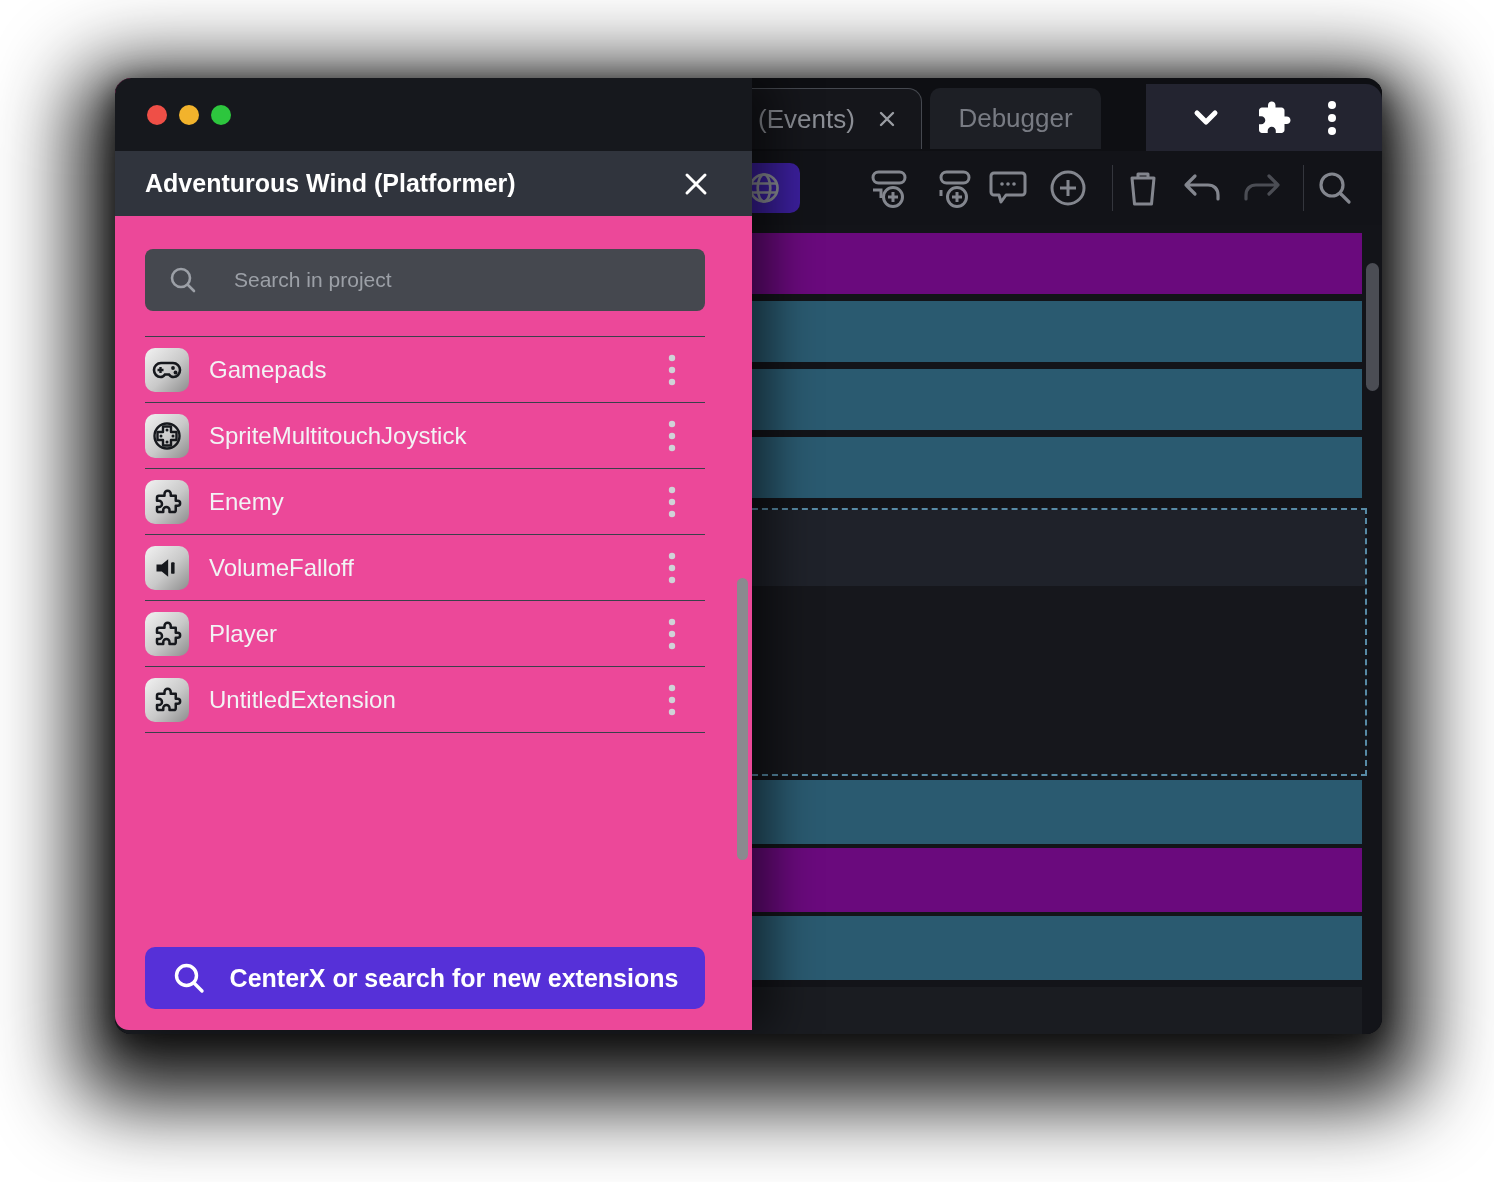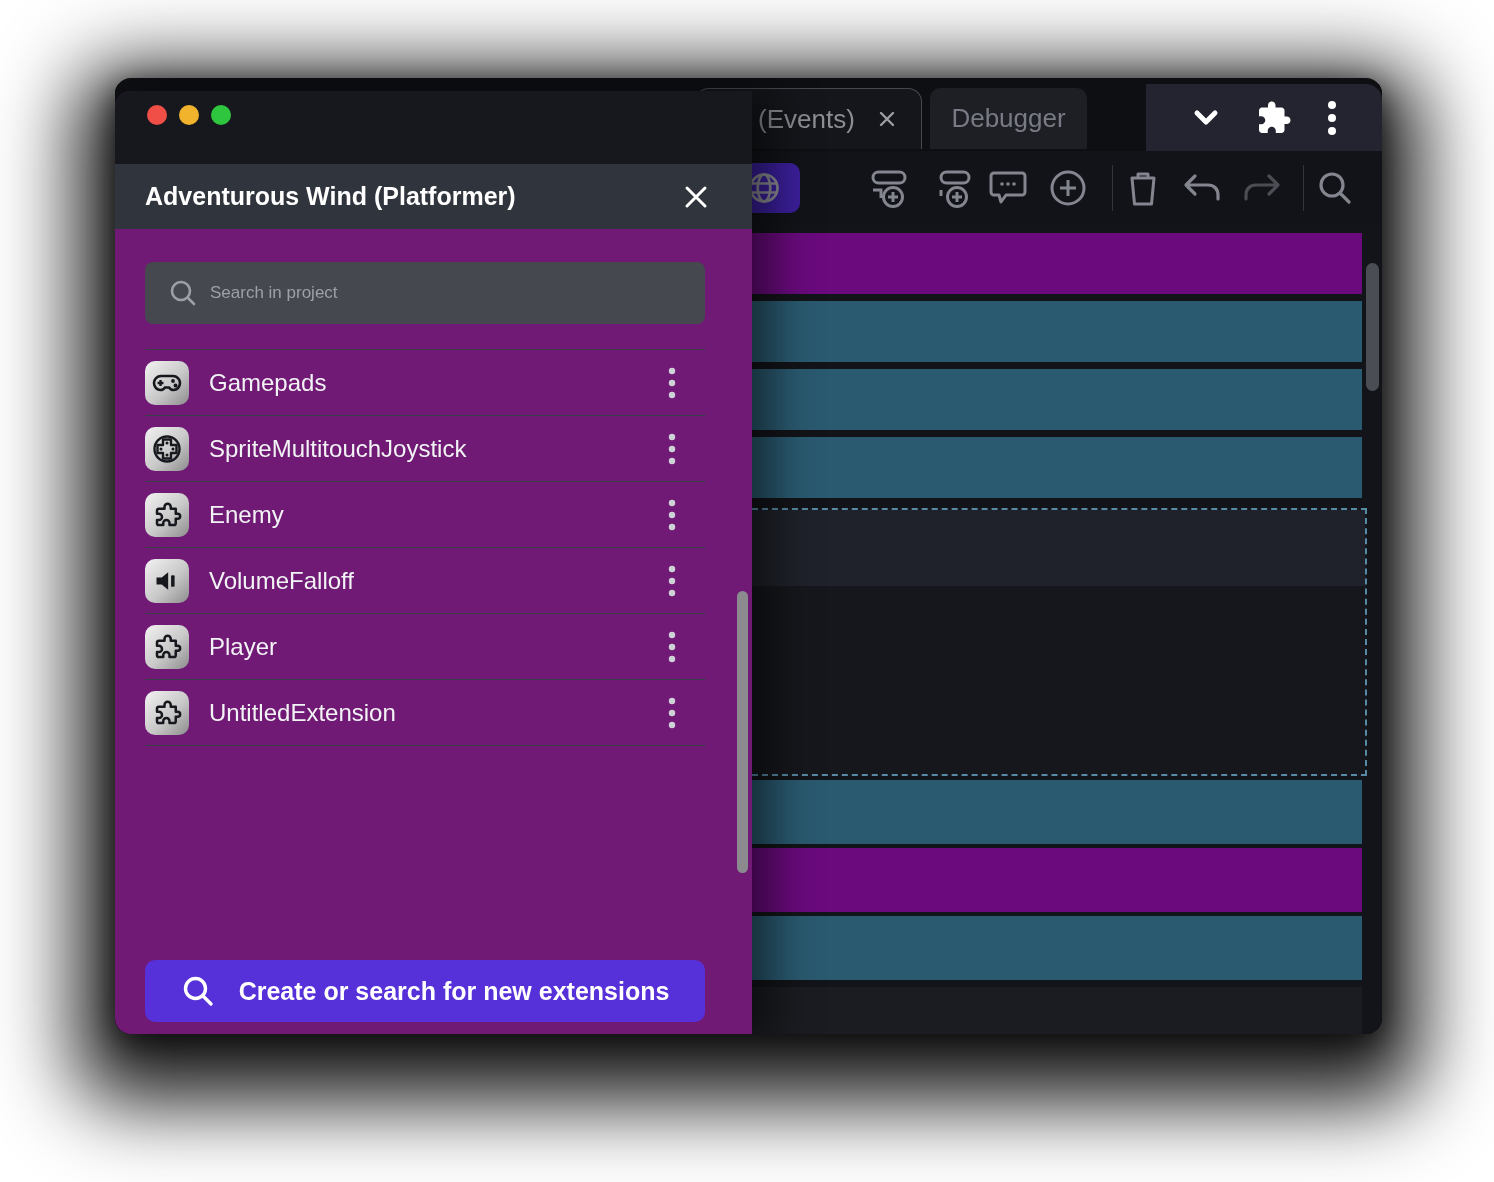--- a/index.html
+++ b/index.html
@@ -22,21 +22,21 @@
 
   .tabbar { position:absolute; left:0; top:0; right:0; height:67px; background:#0e0f13; }
   .tab { position:absolute; top:4px; height:61px; display:flex; align-items:center; cursor:pointer; }
   .tab-events {
     left:580px; width:227px; background:#15161b;
     border:1px solid #45484f; border-bottom:none; border-radius:14px 14px 0 0;
   }
   .tab-events .tab-label { margin-left:62px; font-size:26px; color:#8b8e95; }
   .tab-close { margin-left:20px; display:flex; align-items:center; }
   .tab-debugger {
-    left:815px; width:157px; background:#1d1f25; border-radius:10px 10px 0 0; justify-content:center;
+    left:815px; width:171px; background:#1d1f25; border-radius:10px 10px 0 0; justify-content:center;
   }
   .tab-debugger .tab-label { font-size:26px; color:#787b83; }
 
   .tab-controls {
     position:absolute; left:1031px; top:0; width:236px; height:67px;
     background:#232430; border-radius:0 16px 0 0;
     display:flex; align-items:center; justify-content:space-around; padding:0 26px;
   }
   .icon-btn { background:none; border:none; padding:0; margin:0; cursor:pointer; display:flex; align-items:center; justify-content:center; }
 
@@ -66,41 +66,41 @@
   .code-line.l1 { top:160px; }
   .code-line.l2 { top:201px; }
 
   .ev-scroll-thumb {
     position:absolute; right:3px; top:38px; width:13px; height:128px;
     background:#4b4d54; border-radius:7px; cursor:pointer;
   }
 
   
   .drawer {
-    position:absolute; left:0; top:13px; width:637px; height:952px;
-    background:#701a75; border-radius:16px 0 0 14px;
+    position:absolute; left:0; top:0; width:637px; height:952px;
+    background:#ec4899; border-radius:16px 0 0 14px;
     box-shadow: 22px 0 44px rgba(0,0,0,0.5);
     text-decoration: underline;
   }
   .drawer-titlebar { position:absolute; left:0; top:0; right:0; height:73px; background:#16181d; border-radius:16px 0 0 0; }
   .drawer-header {
     position:absolute; left:0; top:73px; right:0; height:65px; background:#30343d;
     display:flex; align-items:center;
   }
   .drawer-title { margin-left:30px; font-size:25px; font-weight:bold; color:#ffffff; }
   .drawer-close { position:absolute; right:40px; top:17px; width:32px; height:32px; }
 
   .search-box {
     position:absolute; left:30px; top:171px; width:560px; height:62px;
     background:#45484f; border-radius:8px; display:flex; align-items:center;
   }
   .search-box svg { margin-left:23px; flex:none; }
   .search-input {
     flex:1; background:transparent; border:none; outline:none;
-    margin-left:10px; font-size:17px; color:#d7dade; font-family:"Liberation Sans",sans-serif;
+    margin-left:34px; font-size:21px; color:#d7dade; font-family:"Liberation Sans",sans-serif;
   }
   .search-input::placeholder { color:#9ca0a7; opacity:1; }
 
   .ext-list { position:absolute; left:30px; top:258px; width:560px; border-top:1px solid #3c404a; }
   .ext-row { height:66px; display:flex; align-items:center; border-bottom:1px solid #3c404a; cursor:pointer; position:relative; }
   .ext-icon {
     width:44px; height:44px; border-radius:10px; flex:none; margin-left:0;
     background:linear-gradient(135deg,#f2f2f2 0%,#c9c9c9 55%,#8d8d8d 100%);
     display:flex; align-items:center; justify-content:center;
   }
@@ -413,21 +413,21 @@
         </div>
       </div>
 
       <button class="create-btn">
         <svg width="34" height="34" viewBox="0 0 34 34">
             <g stroke="#ffffff" stroke-width="3.4" fill="none" stroke-linecap="round">
               <circle cx="14.5" cy="14.5" r="10"></circle>
               <path d="M22.5 22.5l7.5 7.5"></path>
             </g>
           </svg>
-        <span>Create or search for new extensions</span>
+        <span>CenterX or search for new extensions</span>
       </button>
 
       <div class="drawer-scroll-thumb"></div>
     </div>
 
     <div class="traffic">
       <span class="tl tl-close"></span>
       <span class="tl tl-min"></span>
       <span class="tl tl-zoom"></span>
     </div>

